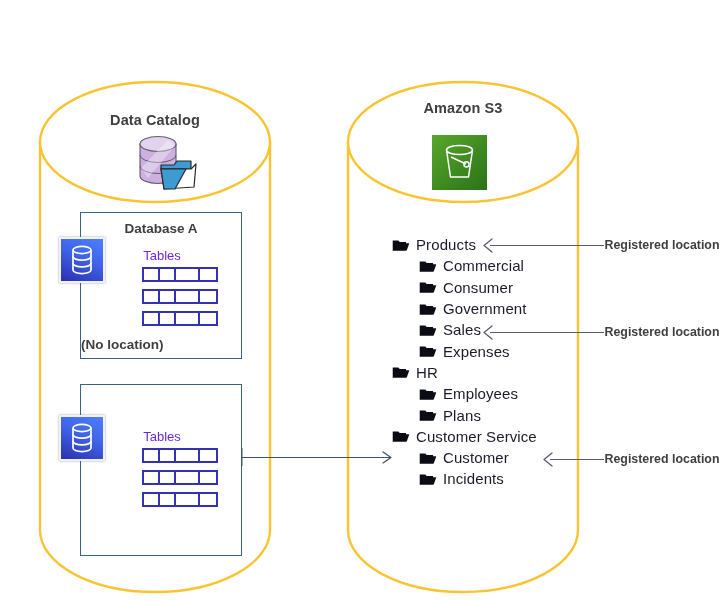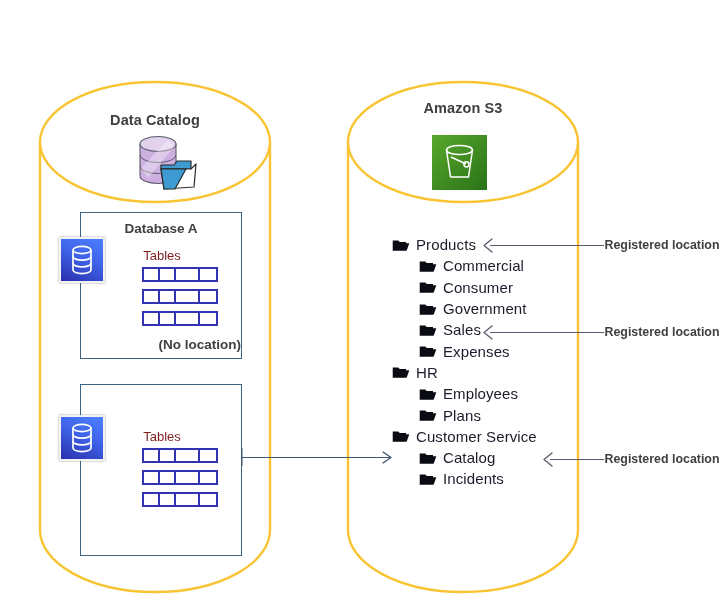--- a/index.html
+++ b/index.html
@@ -61,21 +61,21 @@
     width: 100%;
     text-align: center;
     font-size: 13.5px;
     font-weight: bold;
     color: #3f3f3f;
     white-space: nowrap;
   }
   .db-nolocation {
     position: absolute;
     width: 100%;
-    text-align: right;
+    text-align: left;
     font-size: 13.5px;
     font-weight: bold;
     color: #3f3f3f;
     white-space: nowrap;
   }
 
   
   .db-icon {
     position: absolute;
     width: 46px;
@@ -84,21 +84,21 @@
     border: 2px solid #f2f2f2;
     box-sizing: border-box;
     box-shadow: 0 0 2px rgba(80,80,80,.55);
   }
   .db-icon svg { display: block; }
 
   
   .tables-label {
     position: absolute;
     font-size: 13px;
-    color: #7f1d1d;
+    color: #6d28d9;
     white-space: nowrap;
     text-align: center;
   }
   .table-row {
     position: absolute;
     width: 76px;
     height: 15px;
     border: 2.5px solid #3333b2;
     box-sizing: border-box;
     background: #ffffff;
@@ -372,21 +372,21 @@
           <path d="M4.6,6.6 L17.6,6.6 L15.6,12.2 L2.6,12.2 Z" fill="#ffffff" opacity="0.0"></path>
         </svg>
         <span class="tree-label">Customer Service</span>
       </div>
       <div class="tree-item lvl2">
         <svg class="folder-ico" viewBox="0 0 20 15">
           <path d="M0.8,2.4 L7,2.4 L8.6,4.3 L15.6,4.3 L15.6,13.6 L0.8,13.6 Z" fill="#0b0b14"></path>
           <path d="M3.6,5.6 L19.2,5.6 L16.4,13.6 L0.8,13.6 Z" fill="#0b0b14"></path>
           <path d="M4.6,6.6 L17.6,6.6 L15.6,12.2 L2.6,12.2 Z" fill="#ffffff" opacity="0.0"></path>
         </svg>
-        <span class="tree-label">Catalog</span>
+        <span class="tree-label">Customer</span>
       </div>
       <div class="tree-item lvl2">
         <svg class="folder-ico" viewBox="0 0 20 15">
           <path d="M0.8,2.4 L7,2.4 L8.6,4.3 L15.6,4.3 L15.6,13.6 L0.8,13.6 Z" fill="#0b0b14"></path>
           <path d="M3.6,5.6 L19.2,5.6 L16.4,13.6 L0.8,13.6 Z" fill="#0b0b14"></path>
           <path d="M4.6,6.6 L17.6,6.6 L15.6,12.2 L2.6,12.2 Z" fill="#ffffff" opacity="0.0"></path>
         </svg>
         <span class="tree-label">Incidents</span>
       </div>
     </div>

